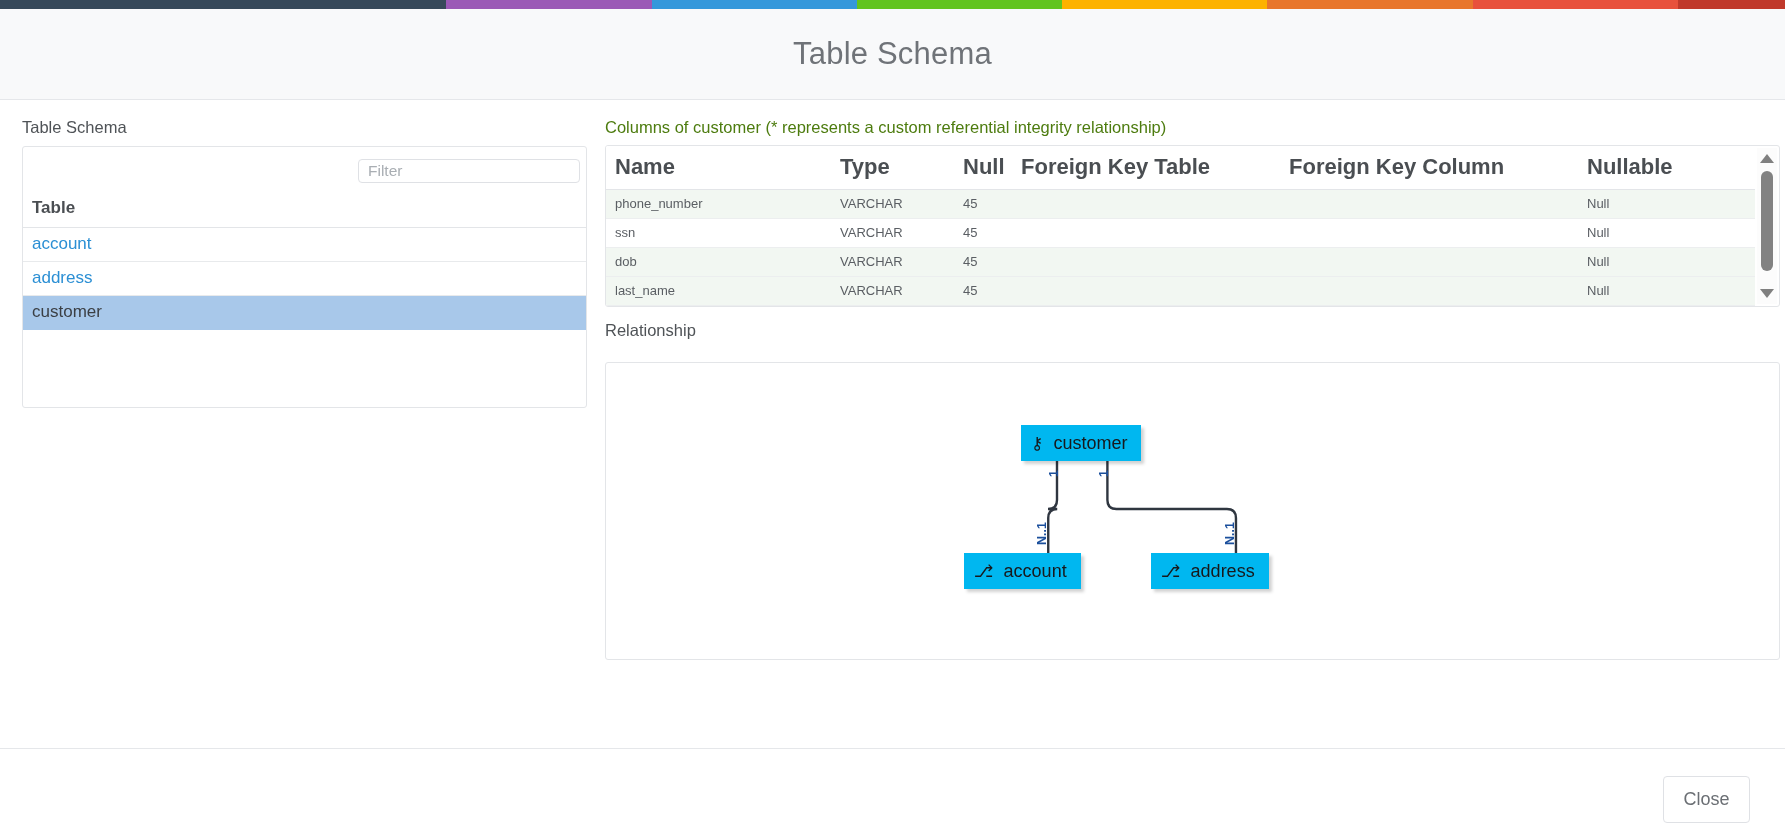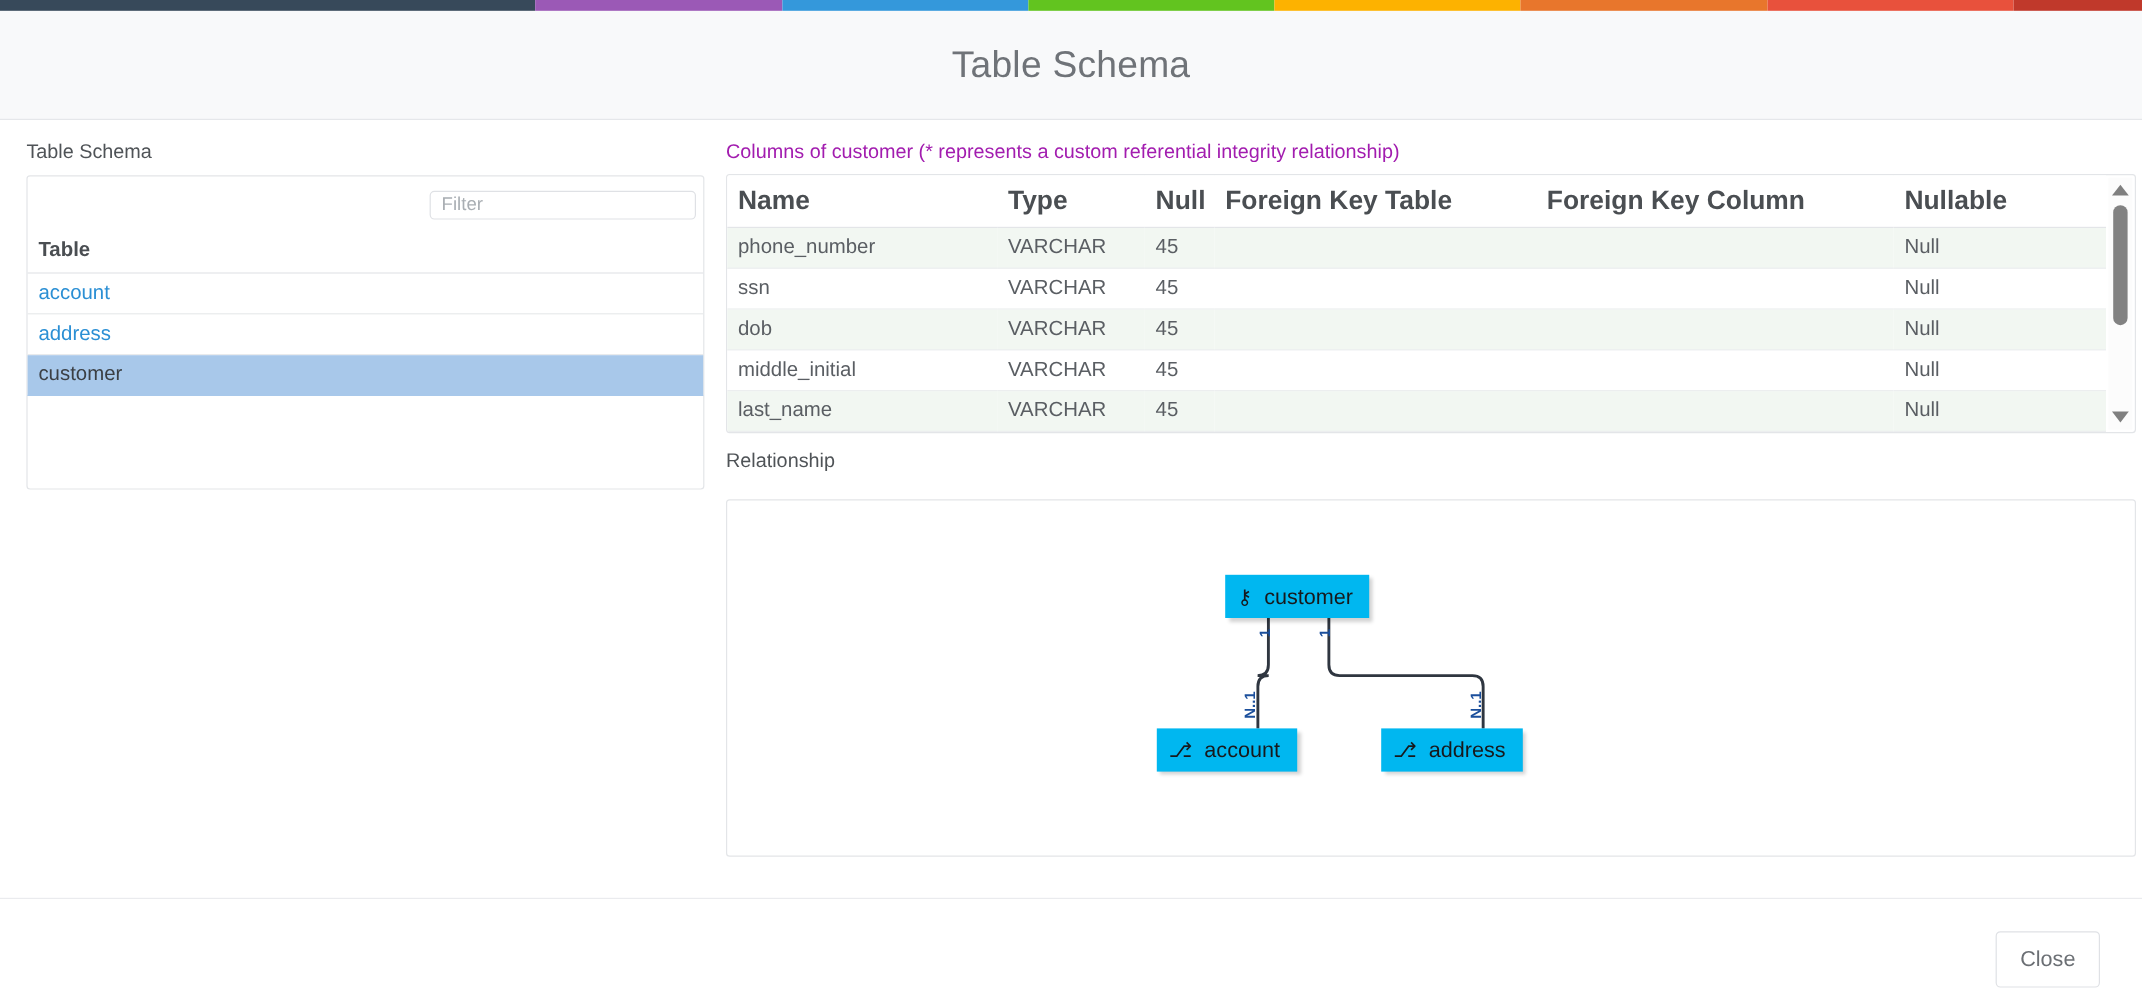--- a/index.html
+++ b/index.html
@@ -95,21 +95,21 @@
   }
   .tbl-row.selected .link { color: #3b3f44; }
 
   
   #right-panel {
     position: absolute;
     left: 605px; top: 18px;
     right: 5px;
   }
   #cols-caption {
-    font-size: 16.5px; color: #a21caf; margin-bottom: 8px;
+    font-size: 16.5px; color: #4d7c0f; margin-bottom: 8px;
   }
   #cols-box {
     border: 1px solid #e3e5e8;
     border-radius: 3px;
     background: #fff;
     position: relative;
     overflow: hidden;
   }
   table.grid {
     border-collapse: collapse;
@@ -119,21 +119,21 @@
   table.grid th {
     text-align: left;
     font-size: 22px;
     font-weight: bold;
     color: #4a4e52;
     padding: 8px 0 9px 9px;
     border-bottom: 1px solid #e3e5e8;
     background: #fff;
   }
   table.grid td {
-    font-size: 17px;
+    font-size: 13px;
     color: #5a5e63;
     padding: 6px 0 7px 9px;
     border-bottom: 1px solid #eceeef;
     margin-top: 33px;
   }
   table.grid tr.odd td { background: #f2f7f2; }
   table.grid tr.even td { background: #ffffff; }
   .c-name  { width: 225px; }
   .c-type  { width: 123px; }
   .c-size  { width: 58px; }
@@ -296,28 +296,20 @@
               <td class="c-null">Null</td>
             </tr>
             <tr class="odd">
               <td class="c-name">dob</td>
               <td class="c-type">VARCHAR</td>
               <td class="c-size">45</td>
               <td class="c-fkt"></td>
               <td class="c-fkc"></td>
               <td class="c-null">Null</td>
             </tr>
-            <tr class="even">
-              <td class="c-name">middle_initial</td>
-              <td class="c-type">VARCHAR</td>
-              <td class="c-size">45</td>
-              <td class="c-fkt"></td>
-              <td class="c-fkc"></td>
-              <td class="c-null">Null</td>
-            </tr>
             <tr class="odd">
               <td class="c-name">last_name</td>
               <td class="c-type">VARCHAR</td>
               <td class="c-size">45</td>
               <td class="c-fkt"></td>
               <td class="c-fkc"></td>
               <td class="c-null">Null</td>
             </tr>
           </tbody>
       </table>

